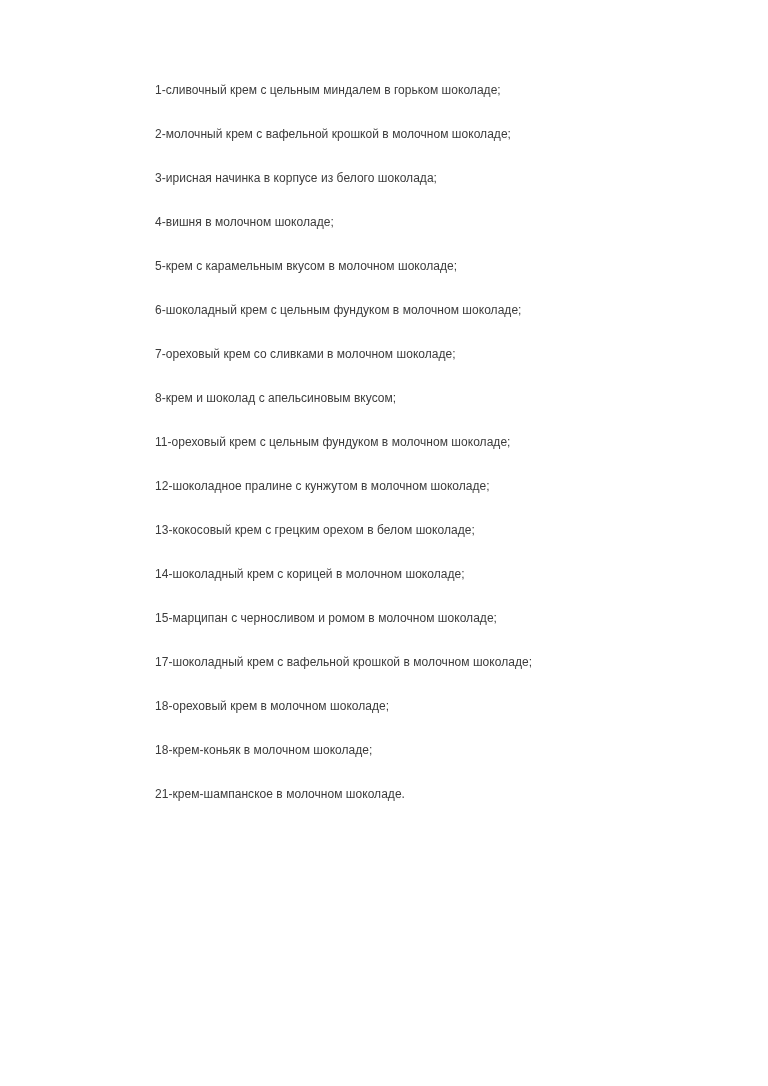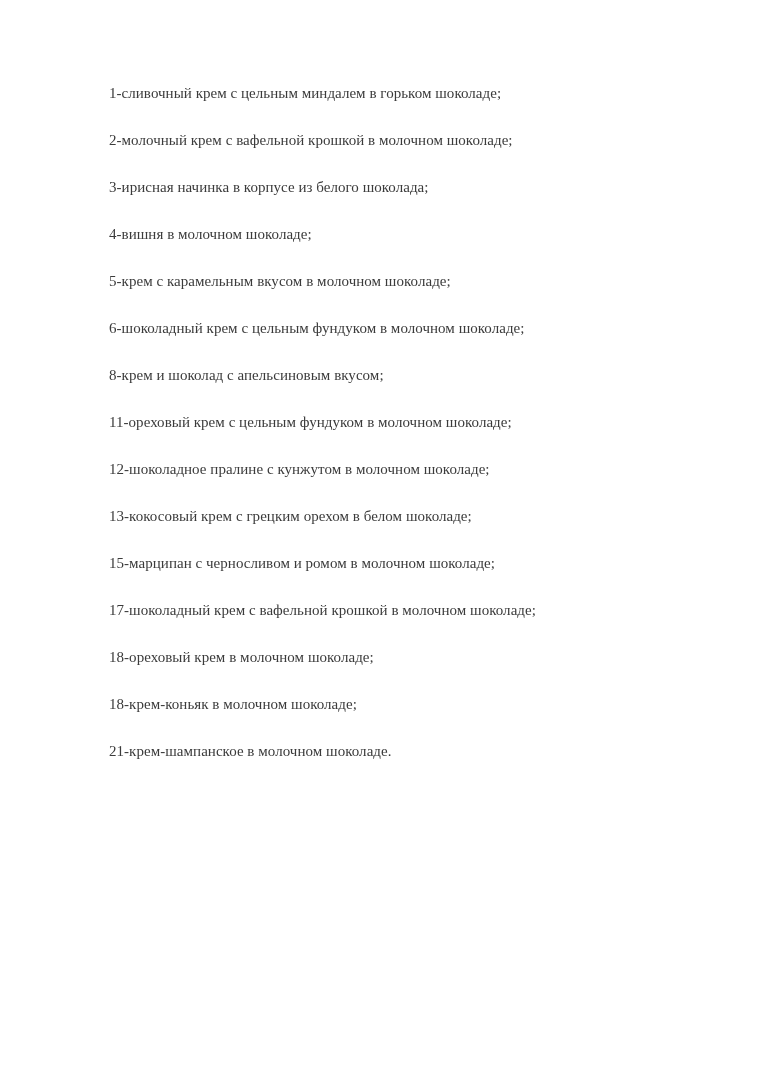--- a/index.html
+++ b/index.html
@@ -16,43 +16,46 @@
     background: #ffffff;
     overflow: hidden;
   }
   .doc-body {
     position: absolute;
     left: 109px;
     top: 62px;
     width: 560px;
   }
   .doc-line {
-    font-family: Liberation Serif, serif;
-    font-size: 15px;
+    font-family: Liberation Sans, sans-serif;
+    font-size: 12px;
     line-height: 32px;
     color: #3b3b3b;
     white-space: pre;
     letter-spacing: 0.04px;
+    margin-left: 46px;
     -webkit-font-smoothing: antialiased;
   }
 </style>
 </head>
 <body>
 
 <div class="page">
   <div class="doc-body">
     <p class="doc-line">1-сливочный крем с цельным миндалем в горьком шоколаде;</p>
     <p class="doc-line">2-молочный крем с вафельной крошкой в молочном шоколаде;</p>
     <p class="doc-line">3-ирисная начинка в корпусе из белого шоколада;</p>
     <p class="doc-line">4-вишня в молочном шоколаде;</p>
     <p class="doc-line">5-крем с карамельным вкусом в молочном шоколаде;</p>
     <p class="doc-line">6-шоколадный крем с цельным фундуком в молочном шоколаде;</p>
+    <p class="doc-line">7-ореховый крем со сливками в молочном шоколаде;</p>
     <p class="doc-line">8-крем и шоколад с апельсиновым вкусом;</p>
     <p class="doc-line">11-ореховый крем с цельным фундуком в молочном шоколаде;</p>
     <p class="doc-line">12-шоколадное пралине с кунжутом в молочном шоколаде;</p>
     <p class="doc-line">13-кокосовый крем с грецким орехом в белом шоколаде;</p>
+    <p class="doc-line">14-шоколадный крем с корицей в молочном шоколаде;</p>
     <p class="doc-line">15-марципан с черносливом и ромом в молочном шоколаде;</p>
     <p class="doc-line">17-шоколадный крем с вафельной крошкой в молочном шоколаде;</p>
     <p class="doc-line">18-ореховый крем в молочном шоколаде;</p>
     <p class="doc-line">18-крем-коньяк в молочном шоколаде;</p>
     <p class="doc-line">21-крем-шампанское в молочном шоколаде.</p>
   </div>
 </div>
 
 </body></html>

